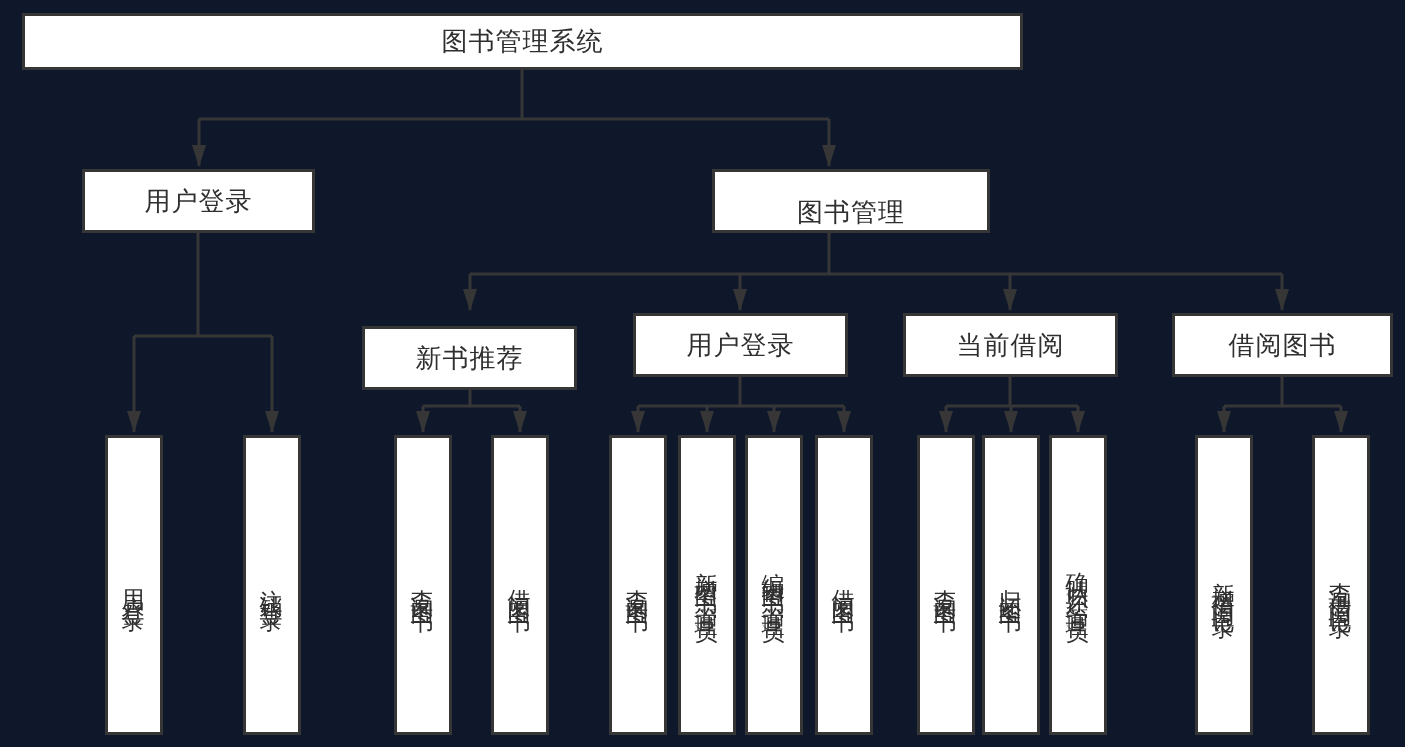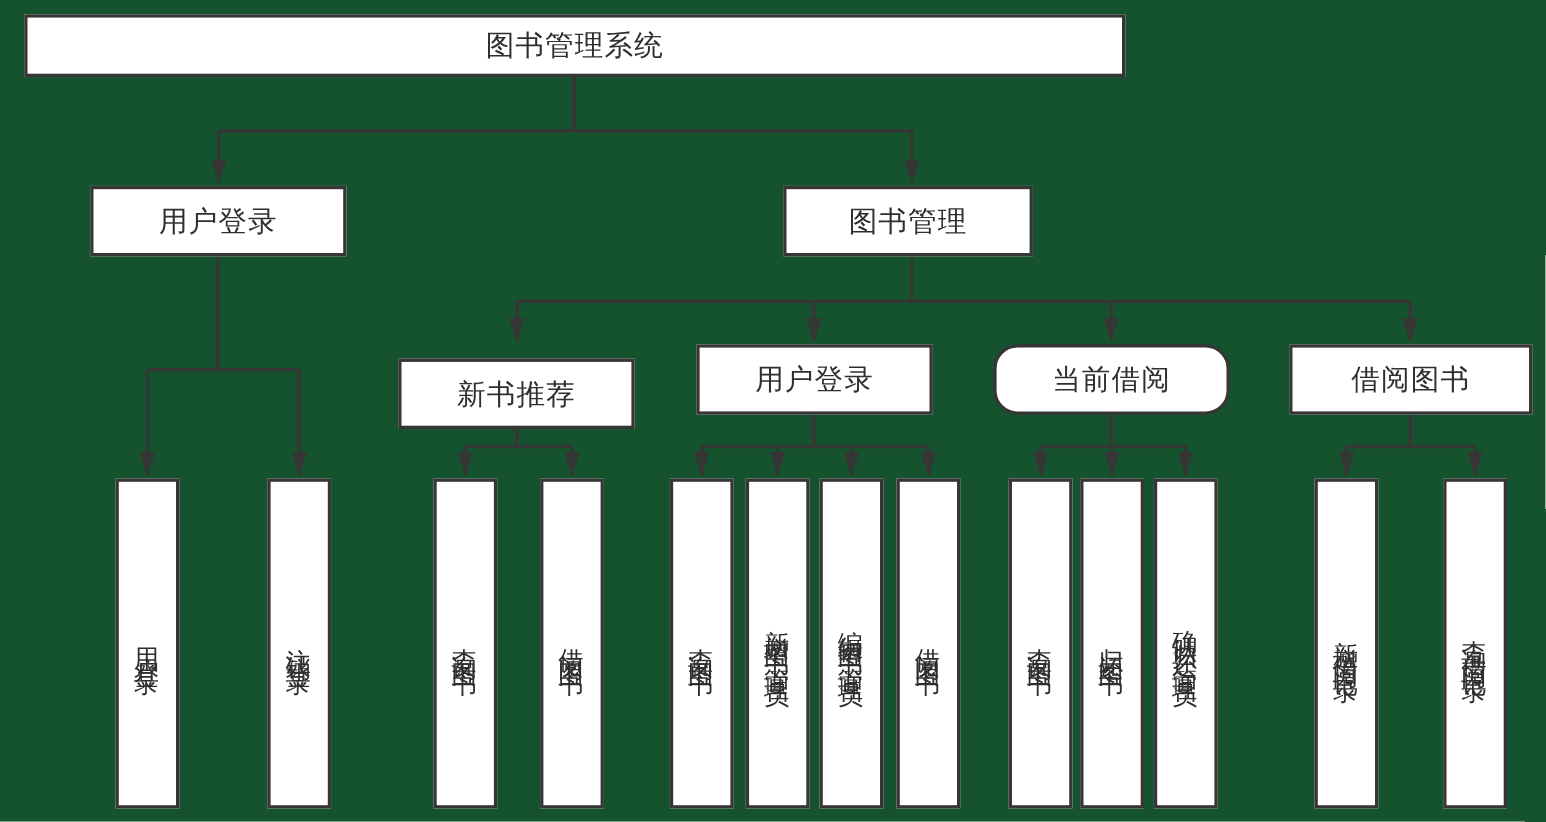--- a/index.html
+++ b/index.html
@@ -5,21 +5,21 @@
   html, body {
     margin: 0;
     padding: 0;
     background: #ffffff;
     font-family: "Liberation Sans", sans-serif;
   }
   .canvas {
     position: relative;
     width: 1405px;
     height: 747px;
-    background: #14532d;
+    background: #0f172a;
     overflow: hidden;
   }
   .connectors {
     position: absolute;
     left: 0;
     top: 0;
     width: 1405px;
     height: 747px;
     z-index: 1;
   }
@@ -119,31 +119,31 @@
     </g>
   </svg>
 
   <div class="node" style="left:22px; top:13px; width:1001px; height:57px;">
     <span class="hlabel">图书管理系统</span>
   </div>
 
   <div class="node hbox" style="left:82px; top:169px; width:233px;">
     <span class="hlabel">用户登录</span>
   </div>
-  <div class="node hbox" style="left:712px; top:169px; width:227px;">
+  <div class="node hbox" style="left:712px; top:169px; width:278px;align-items:flex-end;">
     <span class="hlabel">图书管理</span>
   </div>
 
   <div class="node hbox" style="left:362px; top:326px; width:215px;">
     <span class="hlabel">新书推荐</span>
   </div>
   <div class="node hbox" style="left:633px; top:313px; width:215px;">
     <span class="hlabel">用户登录</span>
   </div>
-  <div class="node hbox" style="left:903px; top:313px; width:215px;border-radius:22px;">
+  <div class="node hbox" style="left:903px; top:313px; width:215px;">
     <span class="hlabel">当前借阅</span>
   </div>
   <div class="node hbox" style="left:1172px; top:313px; width:221px;">
     <span class="hlabel">借阅图书</span>
   </div>
 
   <div class="node vbox" style="left:105px;">
     <span class="vlabel">用户登录</span>
   </div>
   <div class="node vbox" style="left:243px;">

